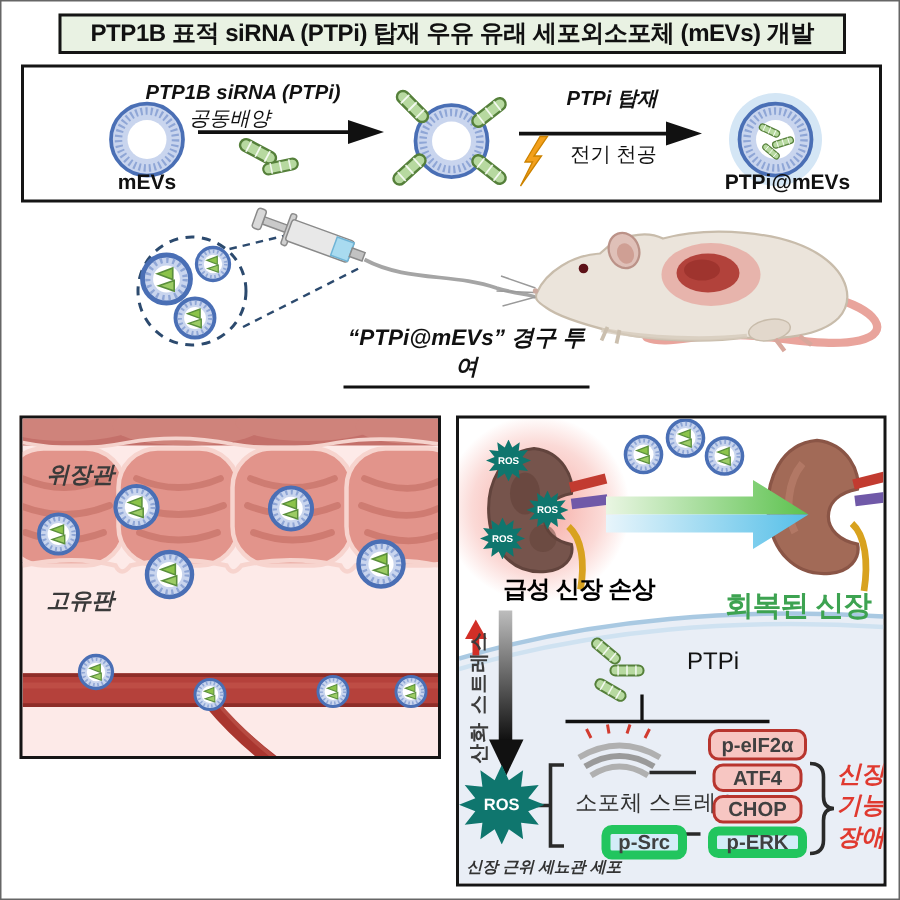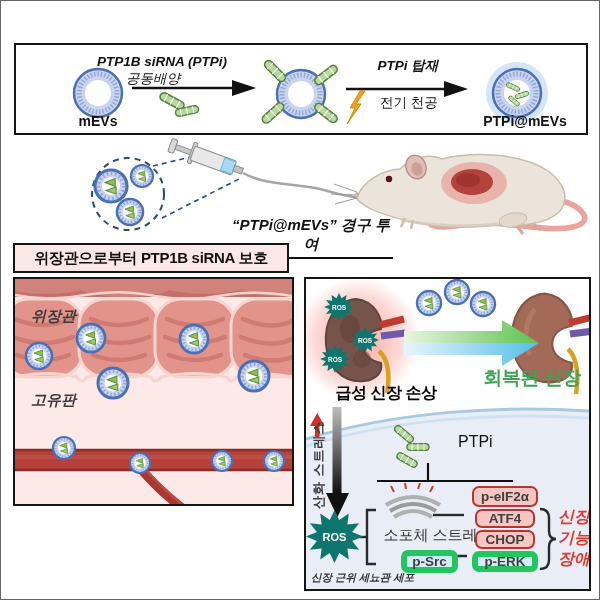--- a/index.html
+++ b/index.html
@@ -22,20 +22,23 @@
     display:flex;align-items:center;justify-content:center;
     font-weight:bold;font-size:13.5px;color:#404040;}
   .pbox{background:#f7c6c2;border:2px solid #b8352e;}
   .bbox{background:#d3ecf8;border:6px solid #22c55e;}
 </style>
 </head>
 <body>
 
 <div id="figure">
 
+  <div class="hdr" style="left:38px;top:8px;width:525px;height:27px;background:#e9f2e3;font-size:16px;">
+    <span>PTP1B 표적 siRNA (PTPi) 탑재 우유 유래 세포외소포체 (mEVs) 개발</span>
+  </div>
 
   <div class="panel" style="left:13px;top:42px;width:574px;height:92px;background:#fff;">
     <svg width="570" height="88" viewBox="0 0 570 88">
       <defs>
         <g id="sirna-strand">
           <rect x="-13" y="-4" width="26" height="8" rx="4" fill="#b7d9a0" stroke="#55803a" stroke-width="1.6"></rect>
           <path d="M-7,-4 V4 M0,-4 V4 M7,-4 V4" stroke="#ffffff" stroke-width="1.2" opacity="0.85"></path>
         </g>
         <g id="mev-ring">
           <circle r="24" fill="#c9d5ee" stroke="#4a6fb5" stroke-width="2.5"></circle>
@@ -125,23 +128,20 @@
       <ellipse cx="467" cy="44" rx="12" ry="7" fill="#9c332e" opacity="0.9"></ellipse>
       <ellipse cx="415" cy="31" rx="10" ry="12" fill="#dfc0b8" stroke="#bb9288" stroke-width="1.5" transform="rotate(-20 415 31)"></ellipse>
       <ellipse cx="416" cy="33" rx="5.5" ry="7" fill="#cf9f94" transform="rotate(-20 416 33)"></ellipse>
       <circle cx="388" cy="43" r="3.2" fill="#5d1118"></circle>
       <path d="M356,56 L333,48 M355,59 L330,58 M356,62 L334,68" stroke="#9a9a9a" stroke-width="1"></path>
       <circle cx="356" cy="58" r="1.8" fill="#cbaaa0"></circle>
     </g>
   </svg>
   <div class="lbl ctr it bd" style="left:228px;top:215px;width:164px;font-size:15px;border-bottom:2px solid #111;padding-bottom:3px;">“PTPi@mEVs” 경구 투여</div>
 
-  <div class="hdr" style="left:12px;top:242px;width:276px;height:30px;background:#fbe7e6;">
-    <span>위장관으로부터 PTP1B siRNA 보호</span>
-  </div>
 
 
   <div class="panel" style="left:12px;top:276px;width:281px;height:229px;background:#fdeae8;">
     <svg width="277" height="310" viewBox="0 0 277 310">
       <g>
         <rect x="0" y="0" width="277" height="18" fill="#c4706a"></rect>
         <ellipse cx="30" cy="3" rx="48" ry="12" fill="#cf837b"></ellipse>
         <ellipse cx="110" cy="5" rx="50" ry="13" fill="#cf837b"></ellipse>
         <ellipse cx="190" cy="3" rx="48" ry="12" fill="#cf837b"></ellipse>
         <ellipse cx="262" cy="5" rx="40" ry="12" fill="#cf837b"></ellipse>
@@ -279,21 +279,21 @@
       <span>ROS</span>
       </div>
     <div class="star" style="left:14px;top:66px;width:30px;height:28px;font-size:6.5px;">
       <span>ROS</span>
       </div>
     <div class="star" style="left:0px;top:231px;width:57px;height:53px;font-size:11px;">
       <span>ROS</span>
       </div>
 
     <div class="lbl ctr bd" style="left:2px;top:104px;width:156px;font-size:16px;color:#000000;letter-spacing:-0.5px;">급성 신장 손상</div>
-    <div class="lbl ctr bd" style="left:170px;top:86px;width:112px;font-size:19px;color:#3da351;letter-spacing:-0.5px;">회복된 신장</div>
+    <div class="lbl ctr bd" style="left:170px;top:112px;width:112px;font-size:19px;color:#3da351;letter-spacing:-0.5px;">회복된 신장</div>
 
     <div class="lbl bd" style="left:4px;top:230px;font-size:13px;color:#3c3c3c;transform:rotate(-90deg);transform-origin:left top;letter-spacing:1px;">산화 스트레스</div>
 
     <div class="lbl" style="left:152px;top:154px;font-size:16px;">PTPi</div>
 
     <div class="lbl ctr" style="left:72px;top:247px;width:120px;font-size:15px;color:#333;">소포체 스트레스</div>
 
     <div class="pbox" style="left:166px;top:207px;width:66px;height:21px;">
       <span>p-eIF2α</span>
       </div>

